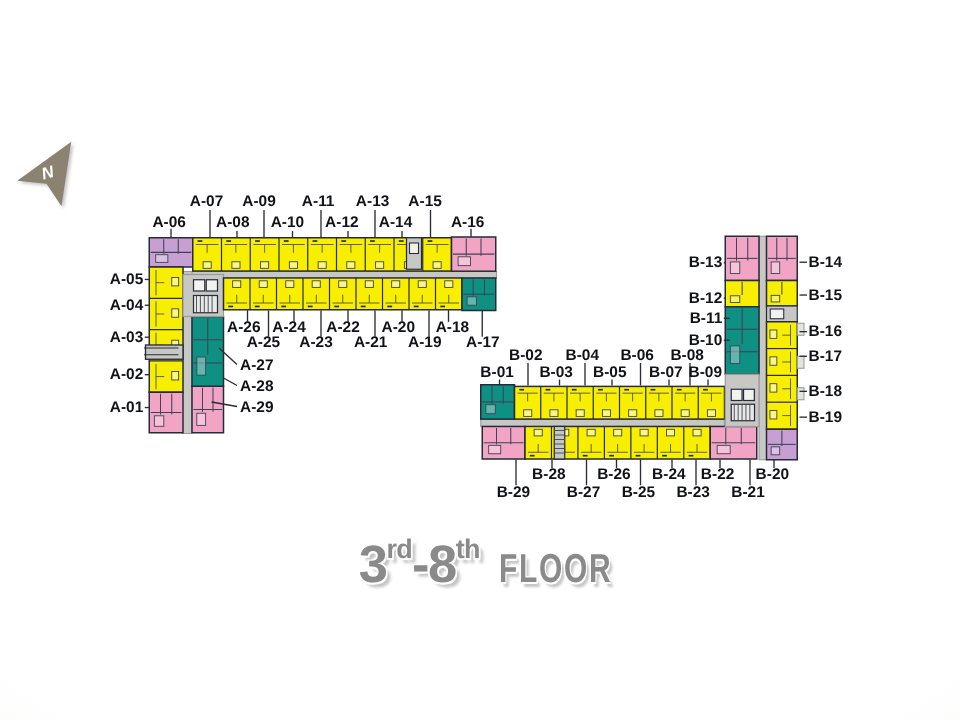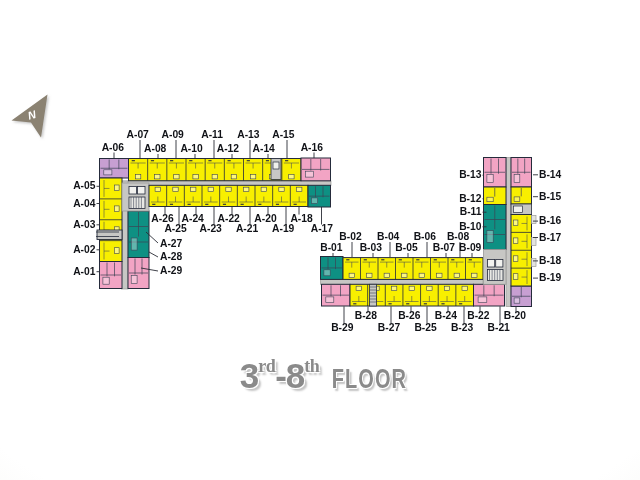--- a/index.html
+++ b/index.html
@@ -3,21 +3,21 @@
 <meta charset="utf-8">
 <style>
 html,body{margin:0;padding:0;}
 body{width:640px;height:480px;overflow:hidden;font-family:"Liberation Sans",sans-serif;
 background:radial-gradient(ellipse 88% 88% at 50% 46%, #ffffff 78%, #f6f6f3 100%);}
 #plan{position:absolute;left:0;top:0;}
 #title{position:absolute;left:18px;top:356px;width:640px;text-align:center;
 color:#8a8a8a;font-weight:bold;letter-spacing:0px;white-space:nowrap;
 text-shadow:-1px -1px 0 #fff,1px -1px 0 #fff,-1px 1px 0 #fff,1px 1px 0 #fff,3px 3px 2px #c4c4c4;}
 #title .big{font-size:35px;letter-spacing:-1px;}
-#title sup{font-size:18px;font-weight:bold;vertical-align:16px;letter-spacing:-0.5px;font-family:Liberation Serif, serif;}
+#title sup{font-size:18px;font-weight:bold;vertical-align:16px;letter-spacing:-0.5px;}
 #title .floor{font-size:27px;display:inline-block;transform:scaleX(0.74);transform-origin:left center;letter-spacing:1.5px;margin-left:6px;}
 </style>
 </head>
 <body>
 
 <svg id="plan" width="640" height="480" viewBox="0 0 640 480" style="filter:blur(0.22px)">
 <defs>
 <filter id="softsh" x="-30%" y="-30%" width="160%" height="160%">
 <feDropShadow dx="1.5" dy="1.5" stdDeviation="1.2" flood-color="#9a9a9a" flood-opacity="0.55"></feDropShadow>
 </filter>

